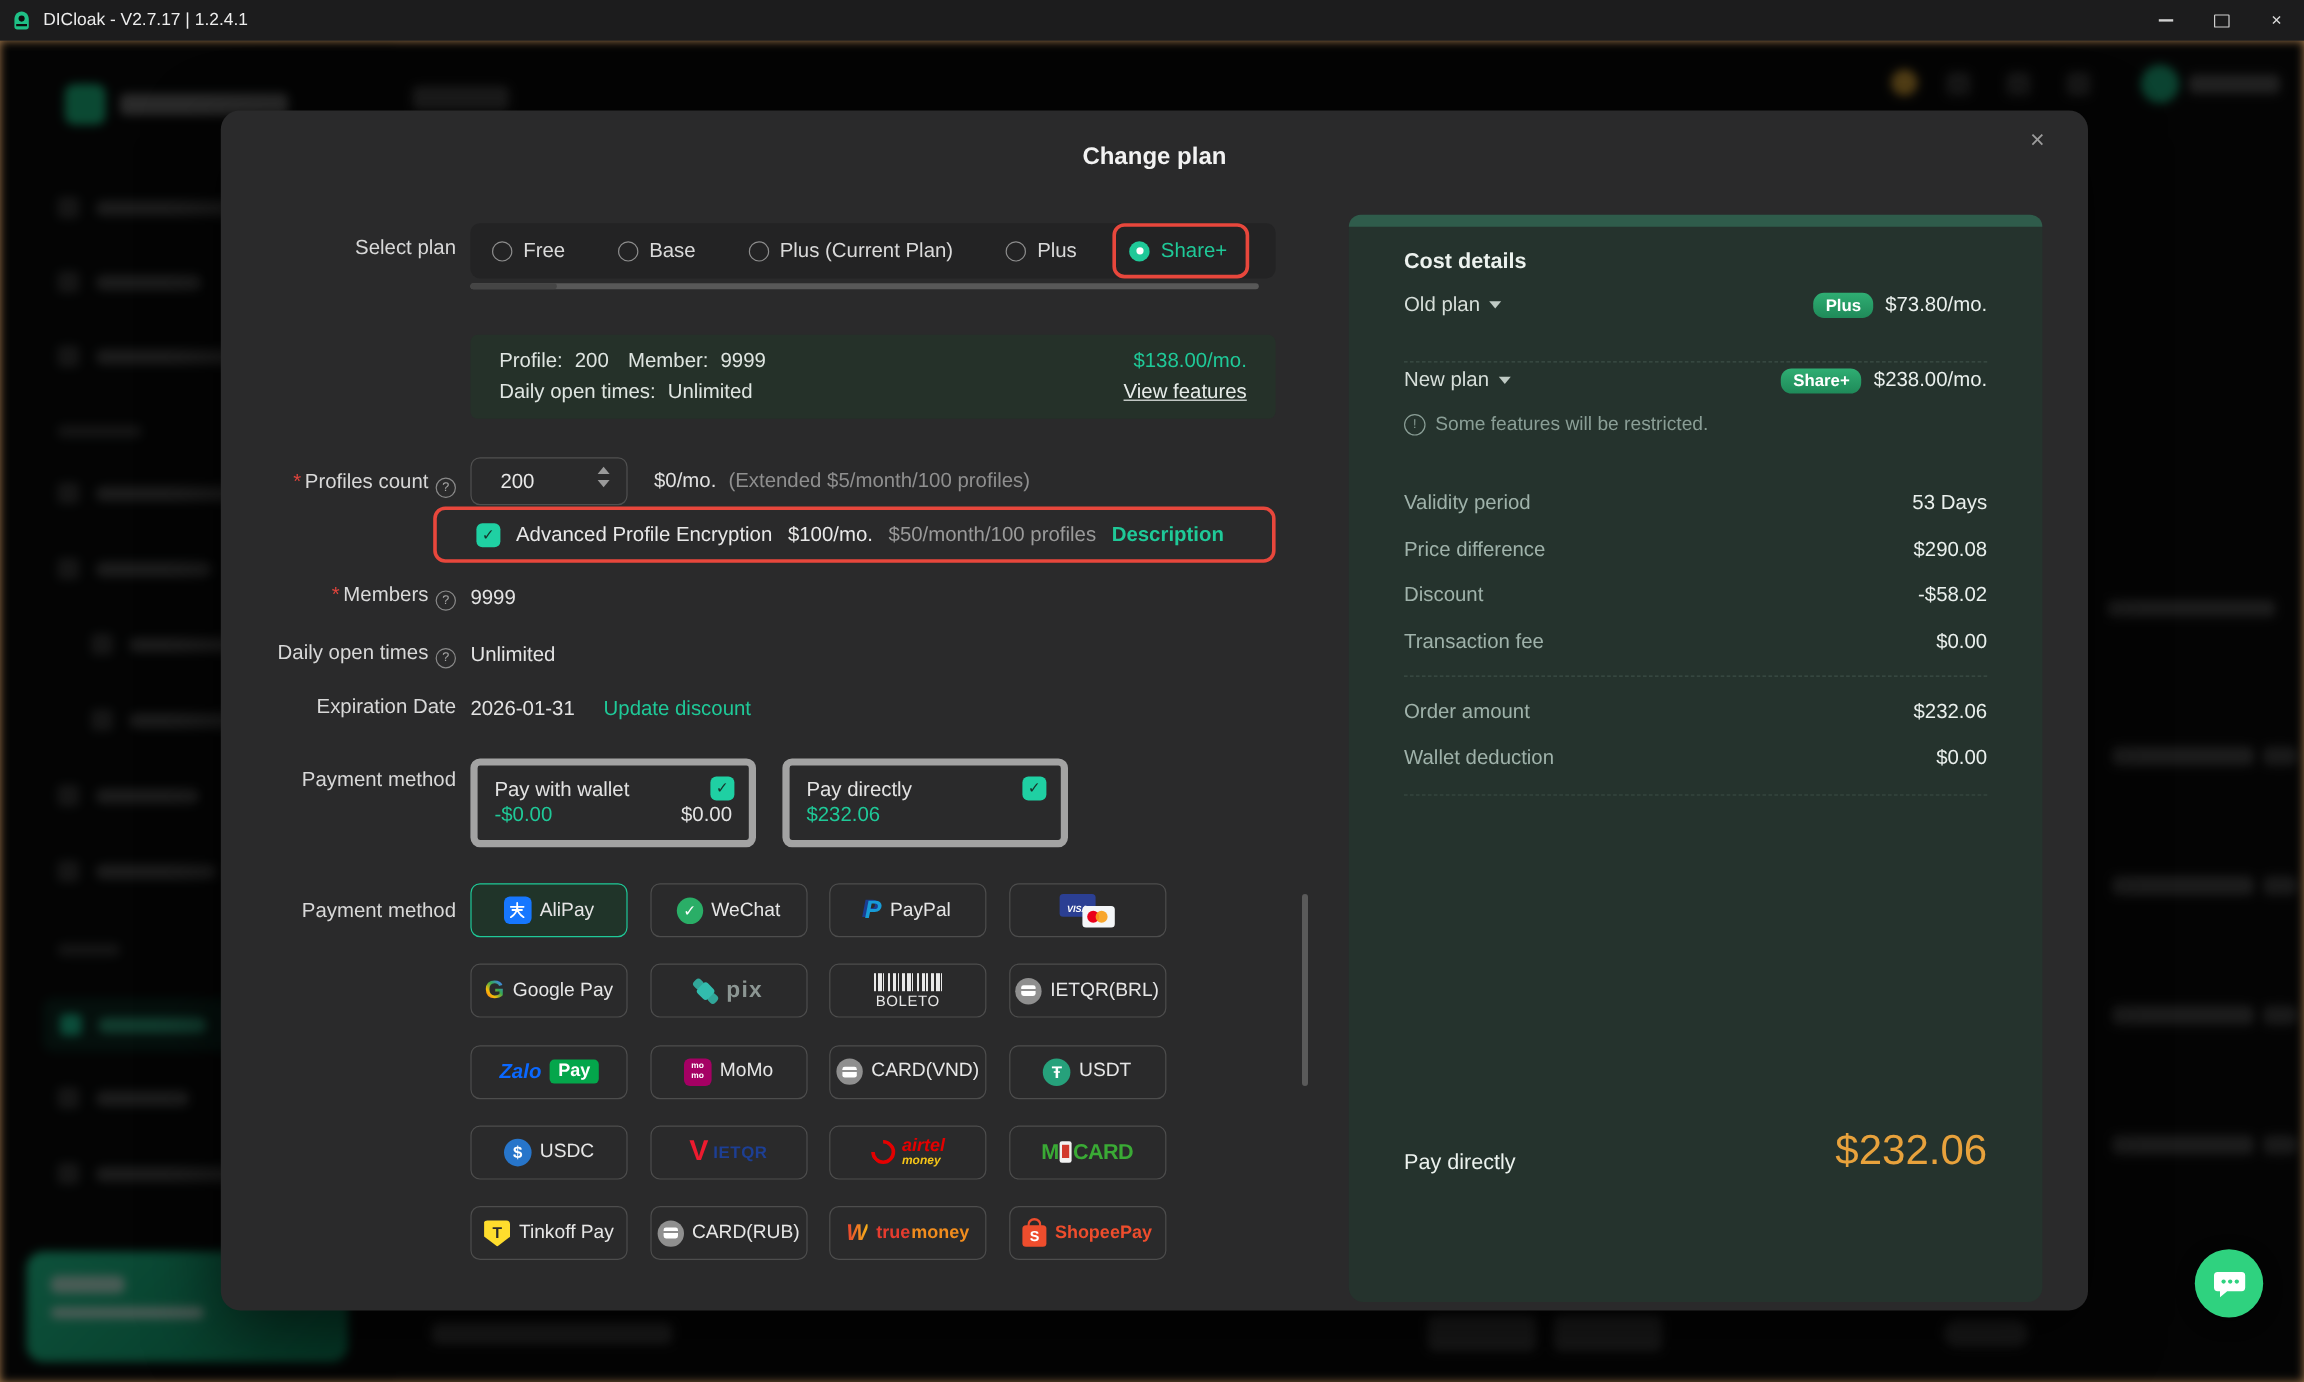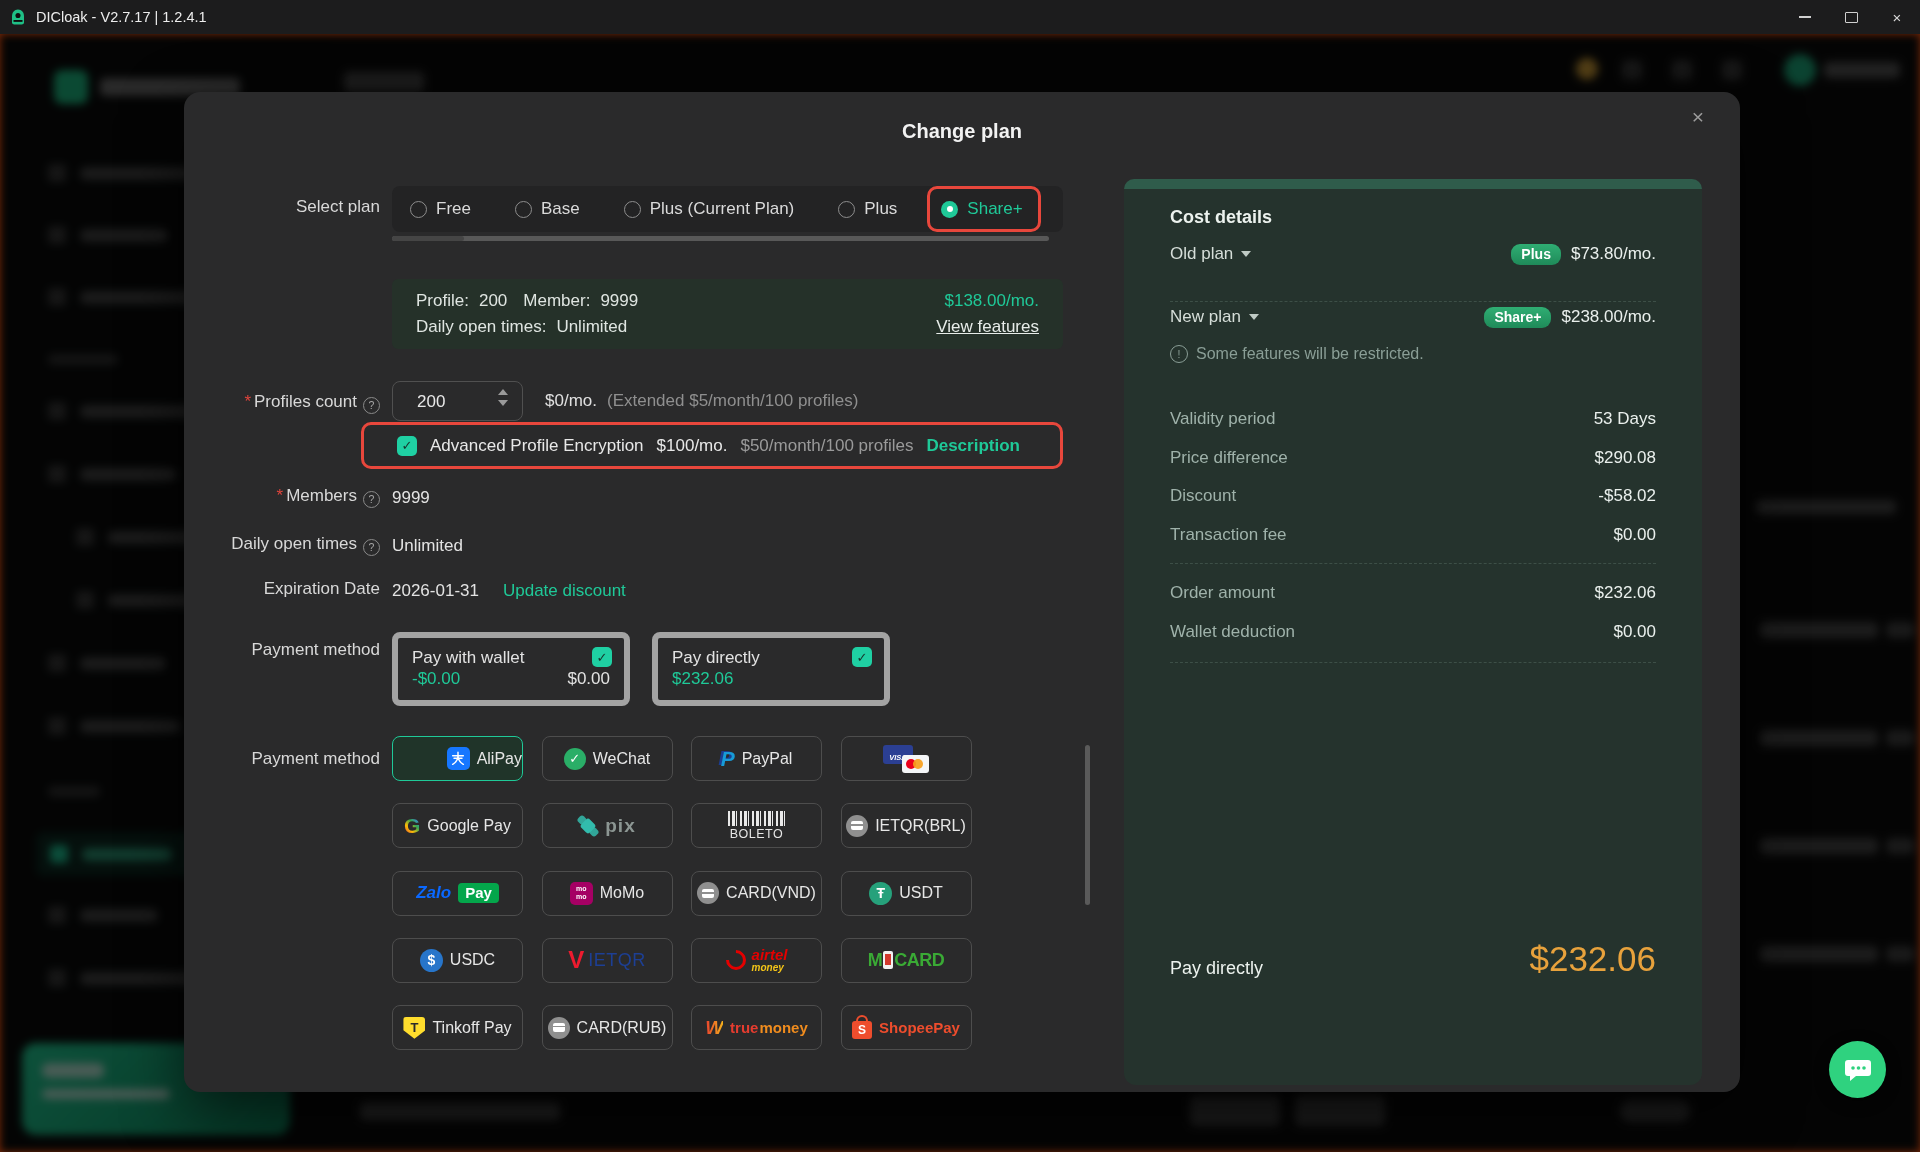--- a/index.html
+++ b/index.html
@@ -1,16 +1,16 @@
 <!DOCTYPE html>
 <html><head>
 <meta charset="utf-8">
 <style>
   html,body{margin:0;padding:0;background:#000;}
-  #app{position:relative;width:1920px;height:1152px;overflow:hidden;background:#c2410c;
+  #app{position:relative;width:1920px;height:1152px;overflow:hidden;background:#fdba74;
        font-family:"Liberation Sans","DejaVu Sans",sans-serif;color:#e6e6e6;}
 
   
   .titlebar{position:absolute;left:0;top:0;width:1920px;height:34px;background:#1c1c1d;
             display:flex;align-items:center;z-index:50;}
   .tb-logo{width:18px;height:18px;margin-left:9px;}
   .tb-title{margin-left:9px;font-size:14.5px;color:#ededed;}
   .tb-controls{position:absolute;right:0;top:0;height:34px;display:flex;}
   .wc{width:46px;height:34px;display:flex;align-items:center;justify-content:center;cursor:pointer;}
   .wc-min i{display:block;width:12px;height:2px;background:#d0d0d0;}
@@ -105,21 +105,21 @@
   
   .wbox{position:absolute;top:540px;width:238px;height:74px;border:6px solid #a3a3a3;border-radius:8px;box-sizing:border-box;}
   .wbox .w-title{position:absolute;left:14px;top:10px;font-size:17px;color:#e2e2e2;}
   .wbox .chk{position:absolute;right:12px;top:9px;}
   .w-amt-l{position:absolute;left:14px;bottom:11px;font-size:17px;color:#1fc998;}
   .w-amt-r{position:absolute;right:14px;bottom:11px;font-size:17px;color:#e2e2e2;}
 
   
   .pm-btn{position:absolute;width:131px;height:45px;border:1px solid #4d4d4d;border-radius:8px;background:#2a2a2b;
           display:flex;align-items:center;justify-content:center;gap:7px;cursor:pointer;box-sizing:border-box;}
-  .pm-btn.selected{border-color:#1fc998;background:#203429;justify-content:flex-end;}
+  .pm-btn.selected{border-color:#1fc998;background:#203429;}
   .pm-btn.col{flex-direction:column;gap:1px;}
   .pm-label{font-size:16px;color:#e6e6e6;white-space:nowrap;}
   .vscroll{position:absolute;left:901px;top:653px;width:5px;height:160px;border-radius:3px;background:#5a5a5a;}
 
   
   .i-sq{width:23px;height:23px;border-radius:5px;display:inline-flex;align-items:center;justify-content:center;flex:0 0 auto;}
   .alipay-ico{background:#1677ff;}
   .wechat-ico{width:22px;height:22px;border-radius:50%;background:#2aae67;color:#fff;font-size:13px;font-weight:900;
               display:inline-flex;align-items:center;justify-content:center;}
   .paypal-ico{font-style:italic;font-weight:900;font-size:21px;color:#179bd7;text-shadow:-2.5px -1px 0 #1b3d92;line-height:1;}
@@ -142,21 +142,21 @@
   .pm-btn.col .pm-label{font-size:12.5px;letter-spacing:.5px;}
   .cardico{width:22px;height:22px;border-radius:50%;background:#8f8f8f;display:inline-flex;align-items:center;justify-content:center;flex:0 0 auto;}
   .cardico i{width:12px;height:9px;border-radius:2px;background:linear-gradient(#fff 0 3px,#8f8f8f 3px 4.5px,#fff 4.5px);}
   .zalo{color:#0a68ff;font-weight:800;font-size:17px;font-style:italic;}
   .paybox{background:#04a64b;color:#fff;font-weight:800;font-size:15px;padding:1px 7px 2px;border-radius:4px;}
   .momo-ico{background:#a50064;color:#fff;font-size:7px;line-height:1.15;font-weight:800;display:inline-flex;
             flex-direction:column;align-items:center;justify-content:center;}
   .usdt-ico{background:#26a17b;border-radius:50%;color:#fff;font-size:14px;font-weight:800;}
   .usdc-ico{background:#2775ca;border-radius:50%;color:#fff;font-size:14px;font-weight:800;}
   .vq-v{color:#ed1b2f;font-weight:900;font-size:24px;line-height:1;}
-  .vq-rest{color:#1d3f94;font-weight:400;font-size:18px;letter-spacing:.5px;margin-left:-3px;}
+  .vq-rest{color:#1d3f94;font-weight:700;font-size:14px;letter-spacing:.5px;margin-left:-3px;}
   .airtel-wrap{display:flex;align-items:center;gap:6px;}
   .swirl{width:14px;height:14px;border:3.5px solid #e40000;border-left-color:transparent;border-radius:50%;transform:rotate(45deg);flex:0 0 auto;}
   .airtel-txt{display:flex;flex-direction:column;line-height:1.05;}
   .airtel-t{color:#e40000;font-weight:800;font-style:italic;font-size:15px;}
   .airtel-m{color:#f5c518;font-weight:700;font-size:10px;font-style:italic;}
   .mpesa-wrap{display:flex;align-items:center;font-weight:900;font-size:18px;color:#3aaa35;letter-spacing:-.5px;}
   .phone{width:10px;height:18px;background:#f2f2f2;border-radius:2px;margin:0 1px;position:relative;flex:0 0 auto;}
   .phone::after{content:"";position:absolute;left:2px;right:2px;top:3px;bottom:4px;background:#d23a2e;}
   .tinkoff-ico{width:22px;height:22px;background:#ffdd2d;color:#2b2b2b;font-weight:900;font-size:13px;
                display:inline-flex;align-items:center;justify-content:center;flex:0 0 auto;

